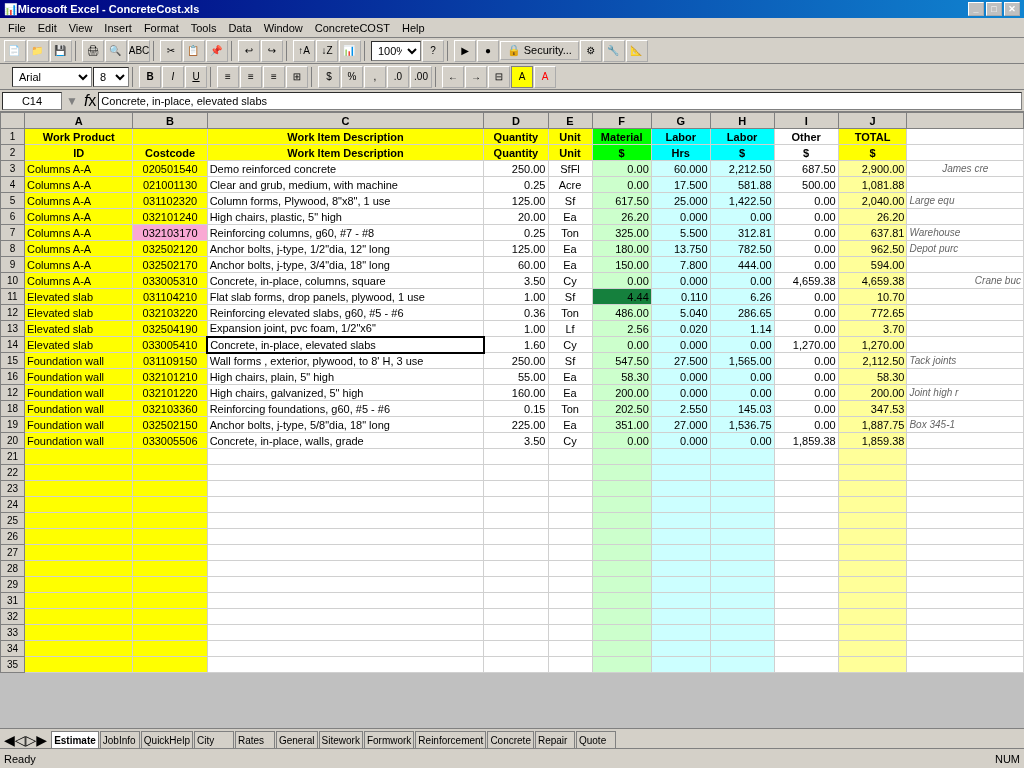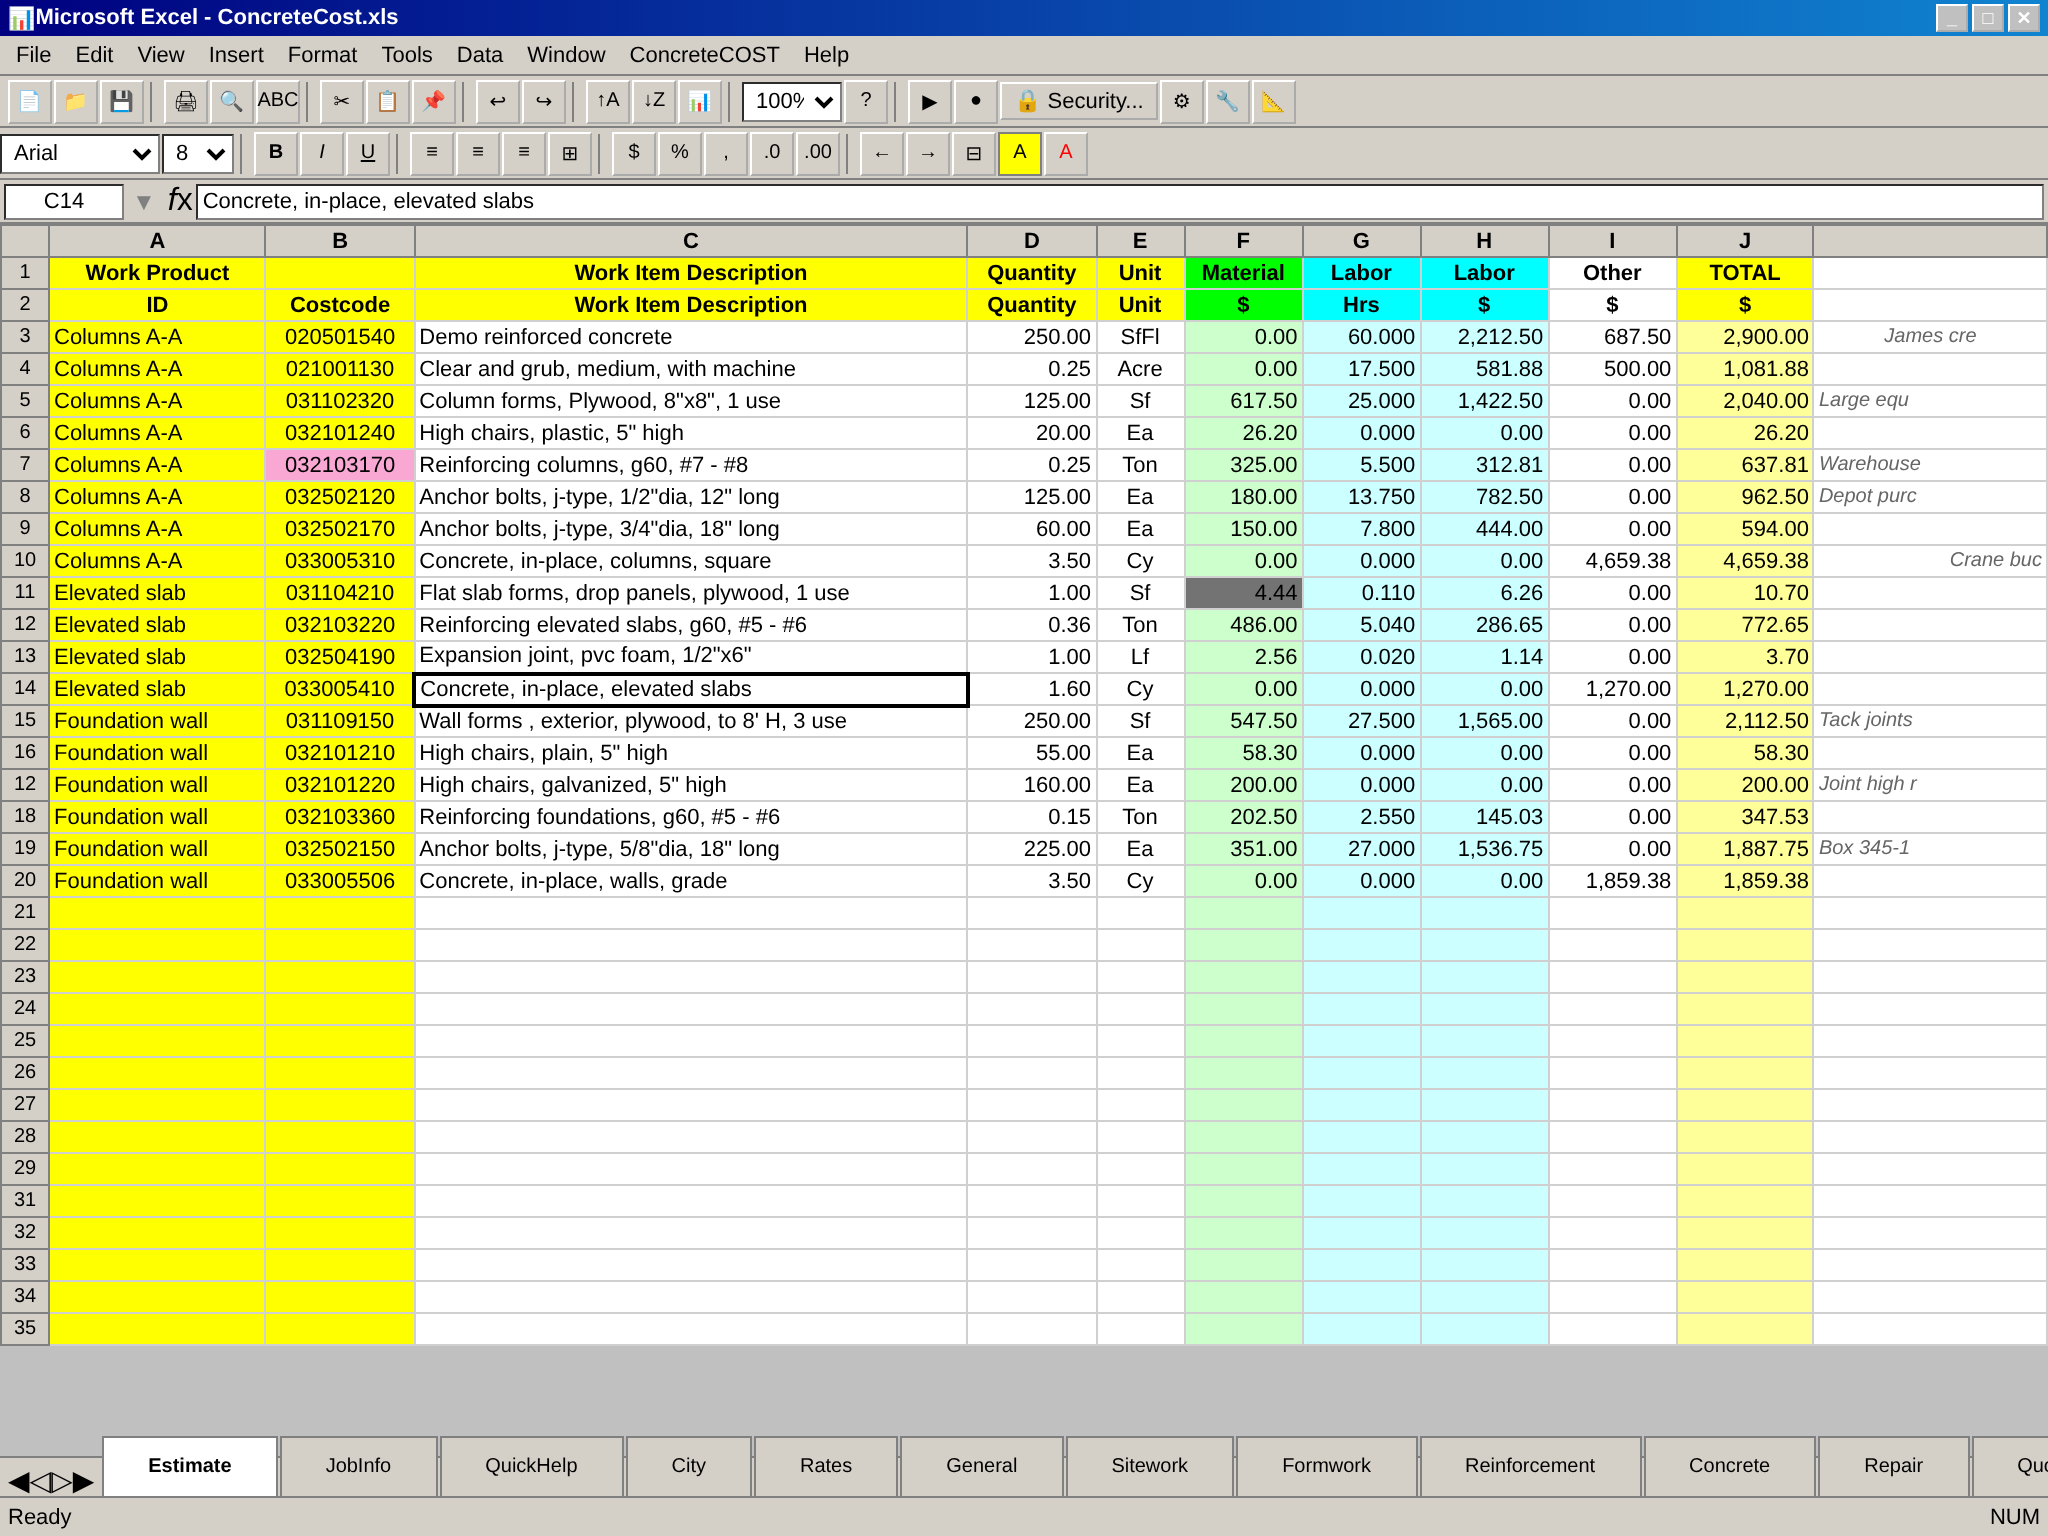--- a/index.html
+++ b/index.html
@@ -49,21 +49,21 @@
       align-items: center;
       padding: 2px 4px;
       gap: 1px;
       border-bottom: 1px solid #808080;
     }
     #toolbar2 {
       background: #d4d0c8;
       height: 26px;
       display: flex;
       align-items: center;
-      padding: 2px 0;
+      padding: 2px 12px;
       gap: 1px;
       border-bottom: 1px solid #808080;
     }
     .tb-btn {
       width: 22px; height: 22px;
       background: #d4d0c8;
       border: 1px outset #fff;
       display: flex; align-items: center; justify-content: center;
       font-size: 10px;
       cursor: pointer;
@@ -490,21 +490,21 @@
               <td style="background: rgb(255, 255, 153); text-align: right;">4,659.38</td>
               <td style="background: white; text-align: right; color: rgb(102, 102, 102); font-style: italic; font-size: 10px;">Crane buc</td>
             </tr>
             <tr>
               <td class="row-header">11</td>
               <td style="background: rgb(255, 255, 0); text-align: left; font-weight: normal;">Elevated slab</td>
               <td style="background: rgb(255, 255, 0); text-align: center; font-weight: normal;">031104210</td>
               <td style="background: white; text-align: left;">Flat slab forms, drop panels, plywood, 1 use</td>
               <td style="background: white; text-align: right;">1.00</td>
               <td style="background: white; text-align: center;">Sf</td>
-              <td style="background: #737373; text-align: right;">4.44</td>
+              <td style="background: #15803d; text-align: right;">4.44</td>
               <td style="background: rgb(204, 255, 255); text-align: right;">0.110</td>
               <td style="background: rgb(204, 255, 255); text-align: right;">6.26</td>
               <td style="background: white; text-align: right;">0.00</td>
               <td style="background: rgb(255, 255, 153); text-align: right;">10.70</td>
               <td style="background: white; text-align: left; color: rgb(102, 102, 102); font-style: italic; font-size: 10px;"></td>
             </tr>
             <tr>
               <td class="row-header">12</td>
               <td style="background: rgb(255, 255, 0); text-align: left; font-weight: normal;">Elevated slab</td>
               <td style="background: rgb(255, 255, 0); text-align: center; font-weight: normal;">032103220</td>
@@ -858,15 +858,15 @@
     <span>Ready</span>
     <span>NUM</span>
   </div>
 
 </div>
 
 <style>
 .outer-container { display:flex; flex-direction:column; }
 #sheet-wrapper { flex:1; overflow:hidden; display:flex; flex-direction:column; }
 #sheet-wrapper > div { overflow:auto; }
-.sheet-tab { border:1px solid #808080; border-bottom:none; background:#d4d0c8; font-size:10px; cursor:pointer; display:flex; align-items:center; padding:0 22px; height:30px; margin-right:1px; min-width:40px; }
+.sheet-tab { border:1px solid #808080; border-bottom:none; background:#d4d0c8; font-size:10px; cursor:pointer; display:flex; align-items:center; padding:0 2px; height:17px; margin-right:1px; min-width:40px; }
 .sheet-tab.active { background:white; font-weight:bold; }
 </style>
 
 </body></html>

